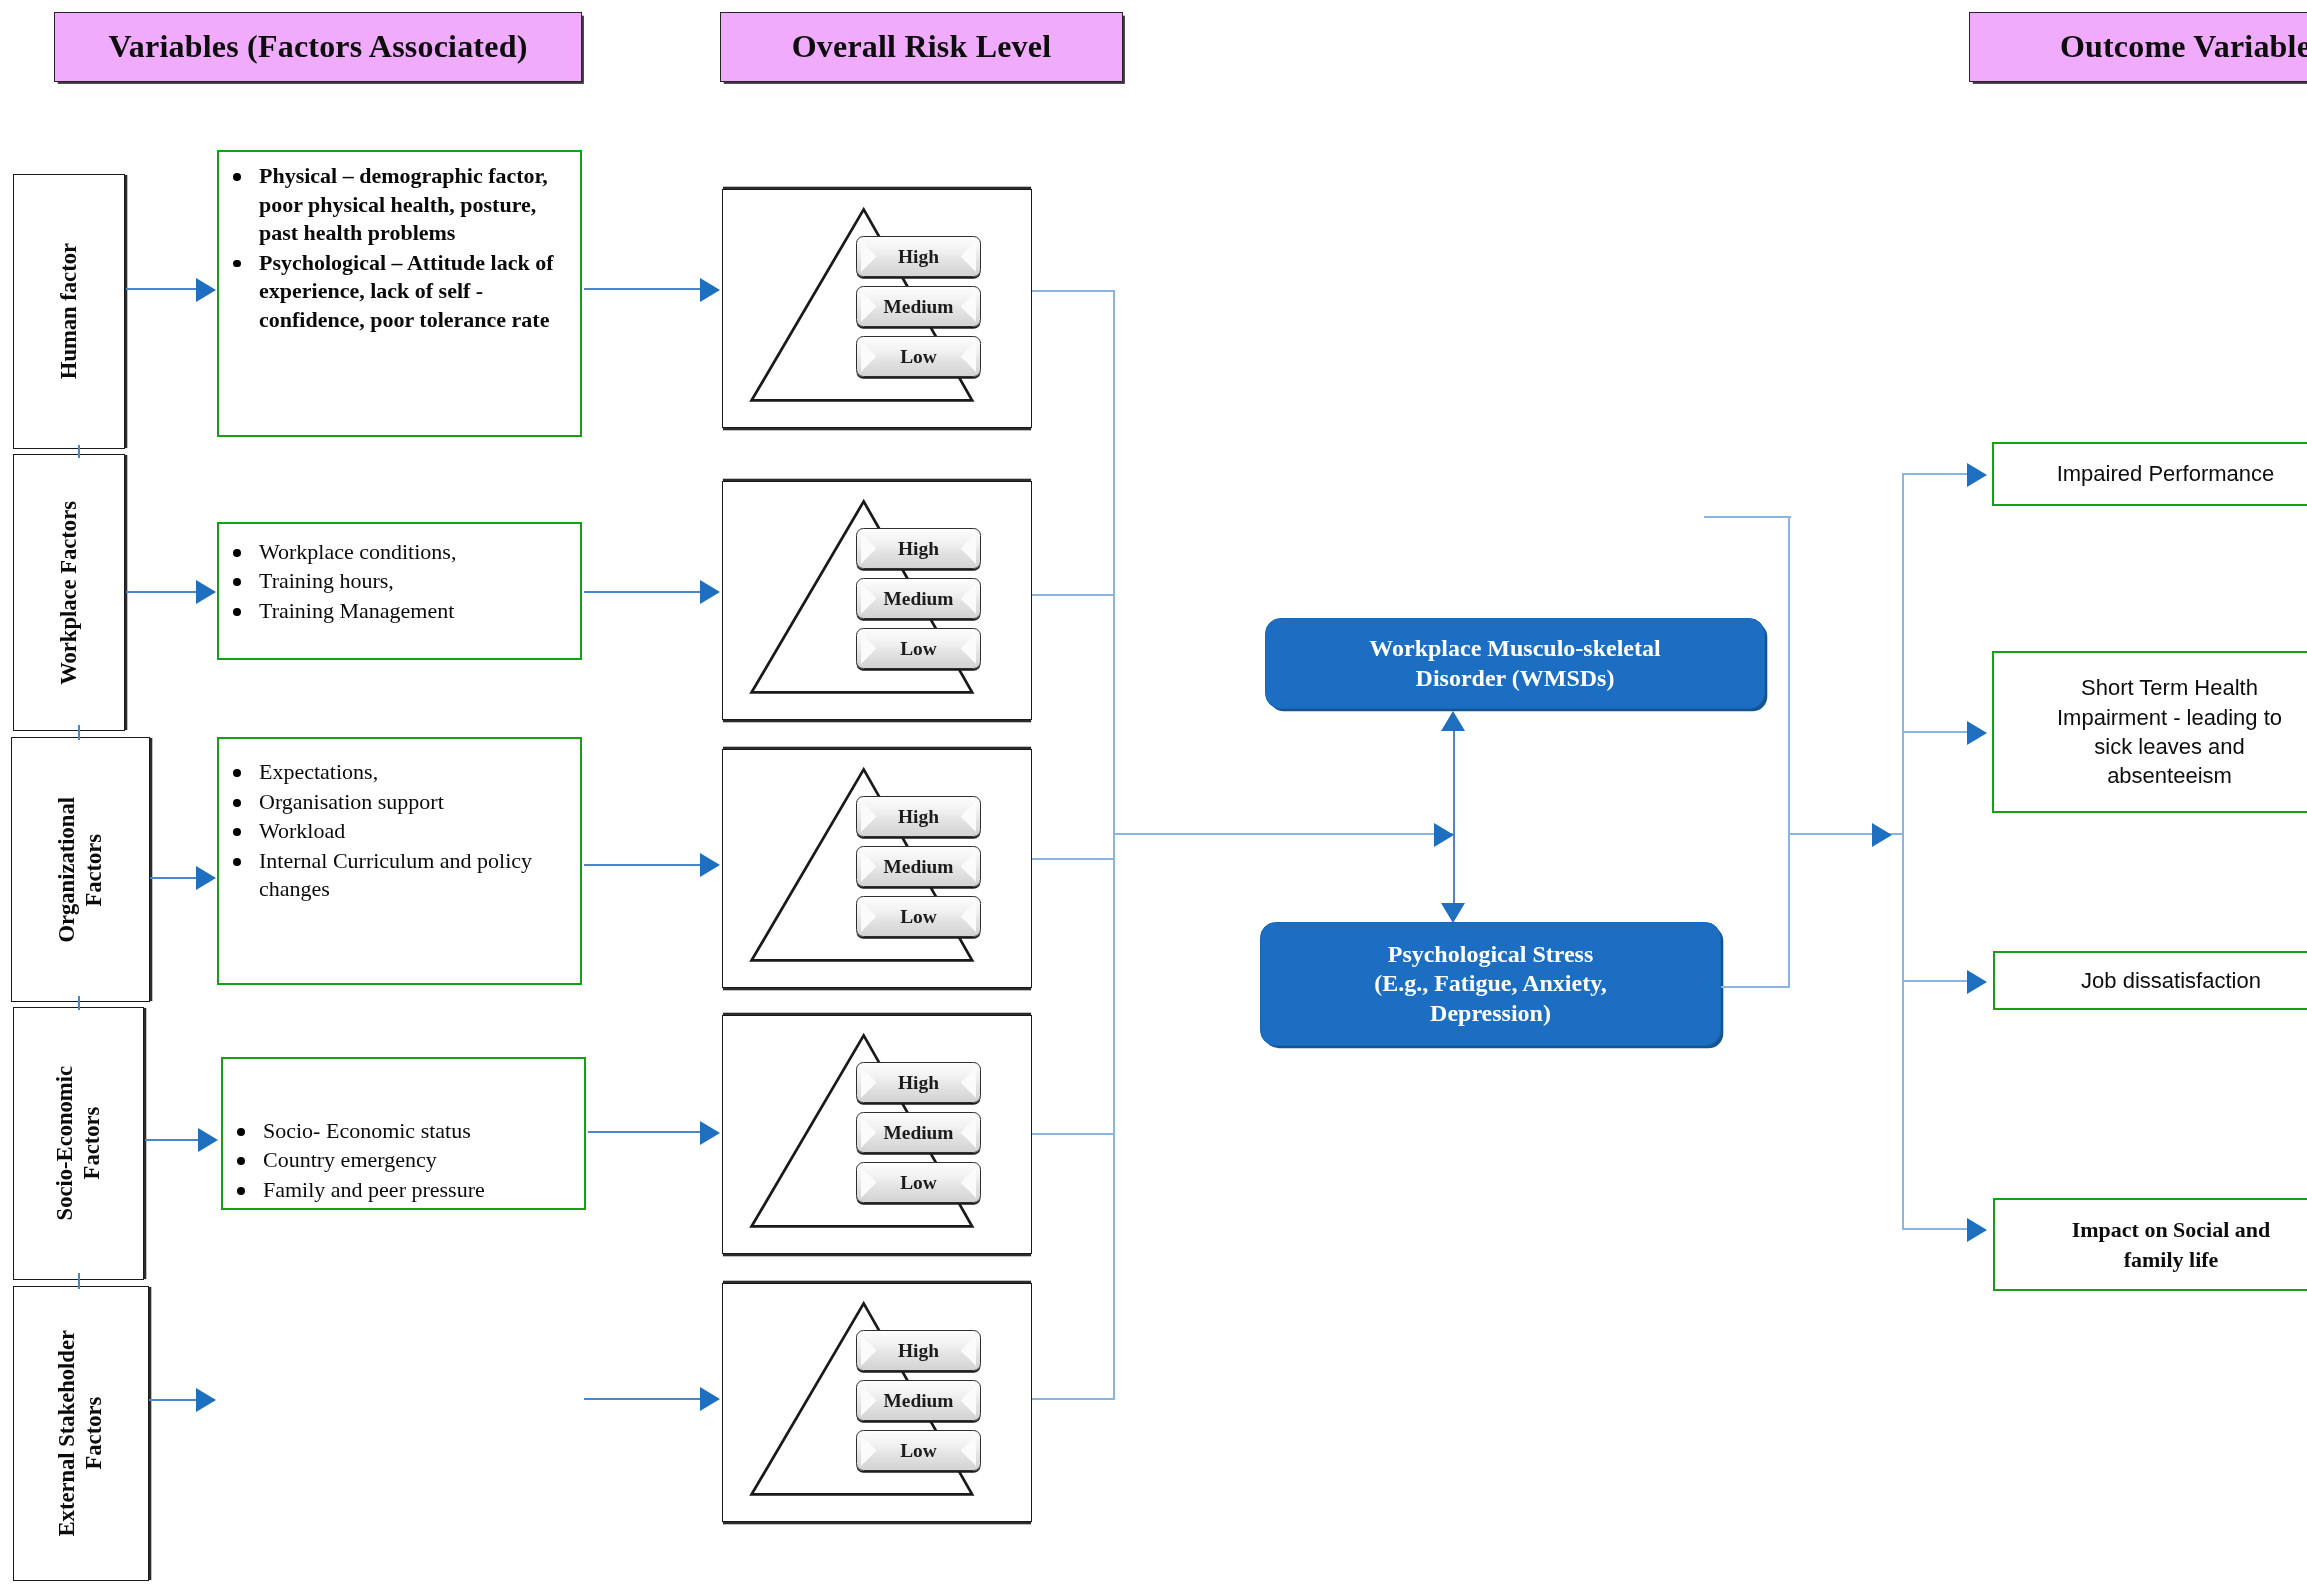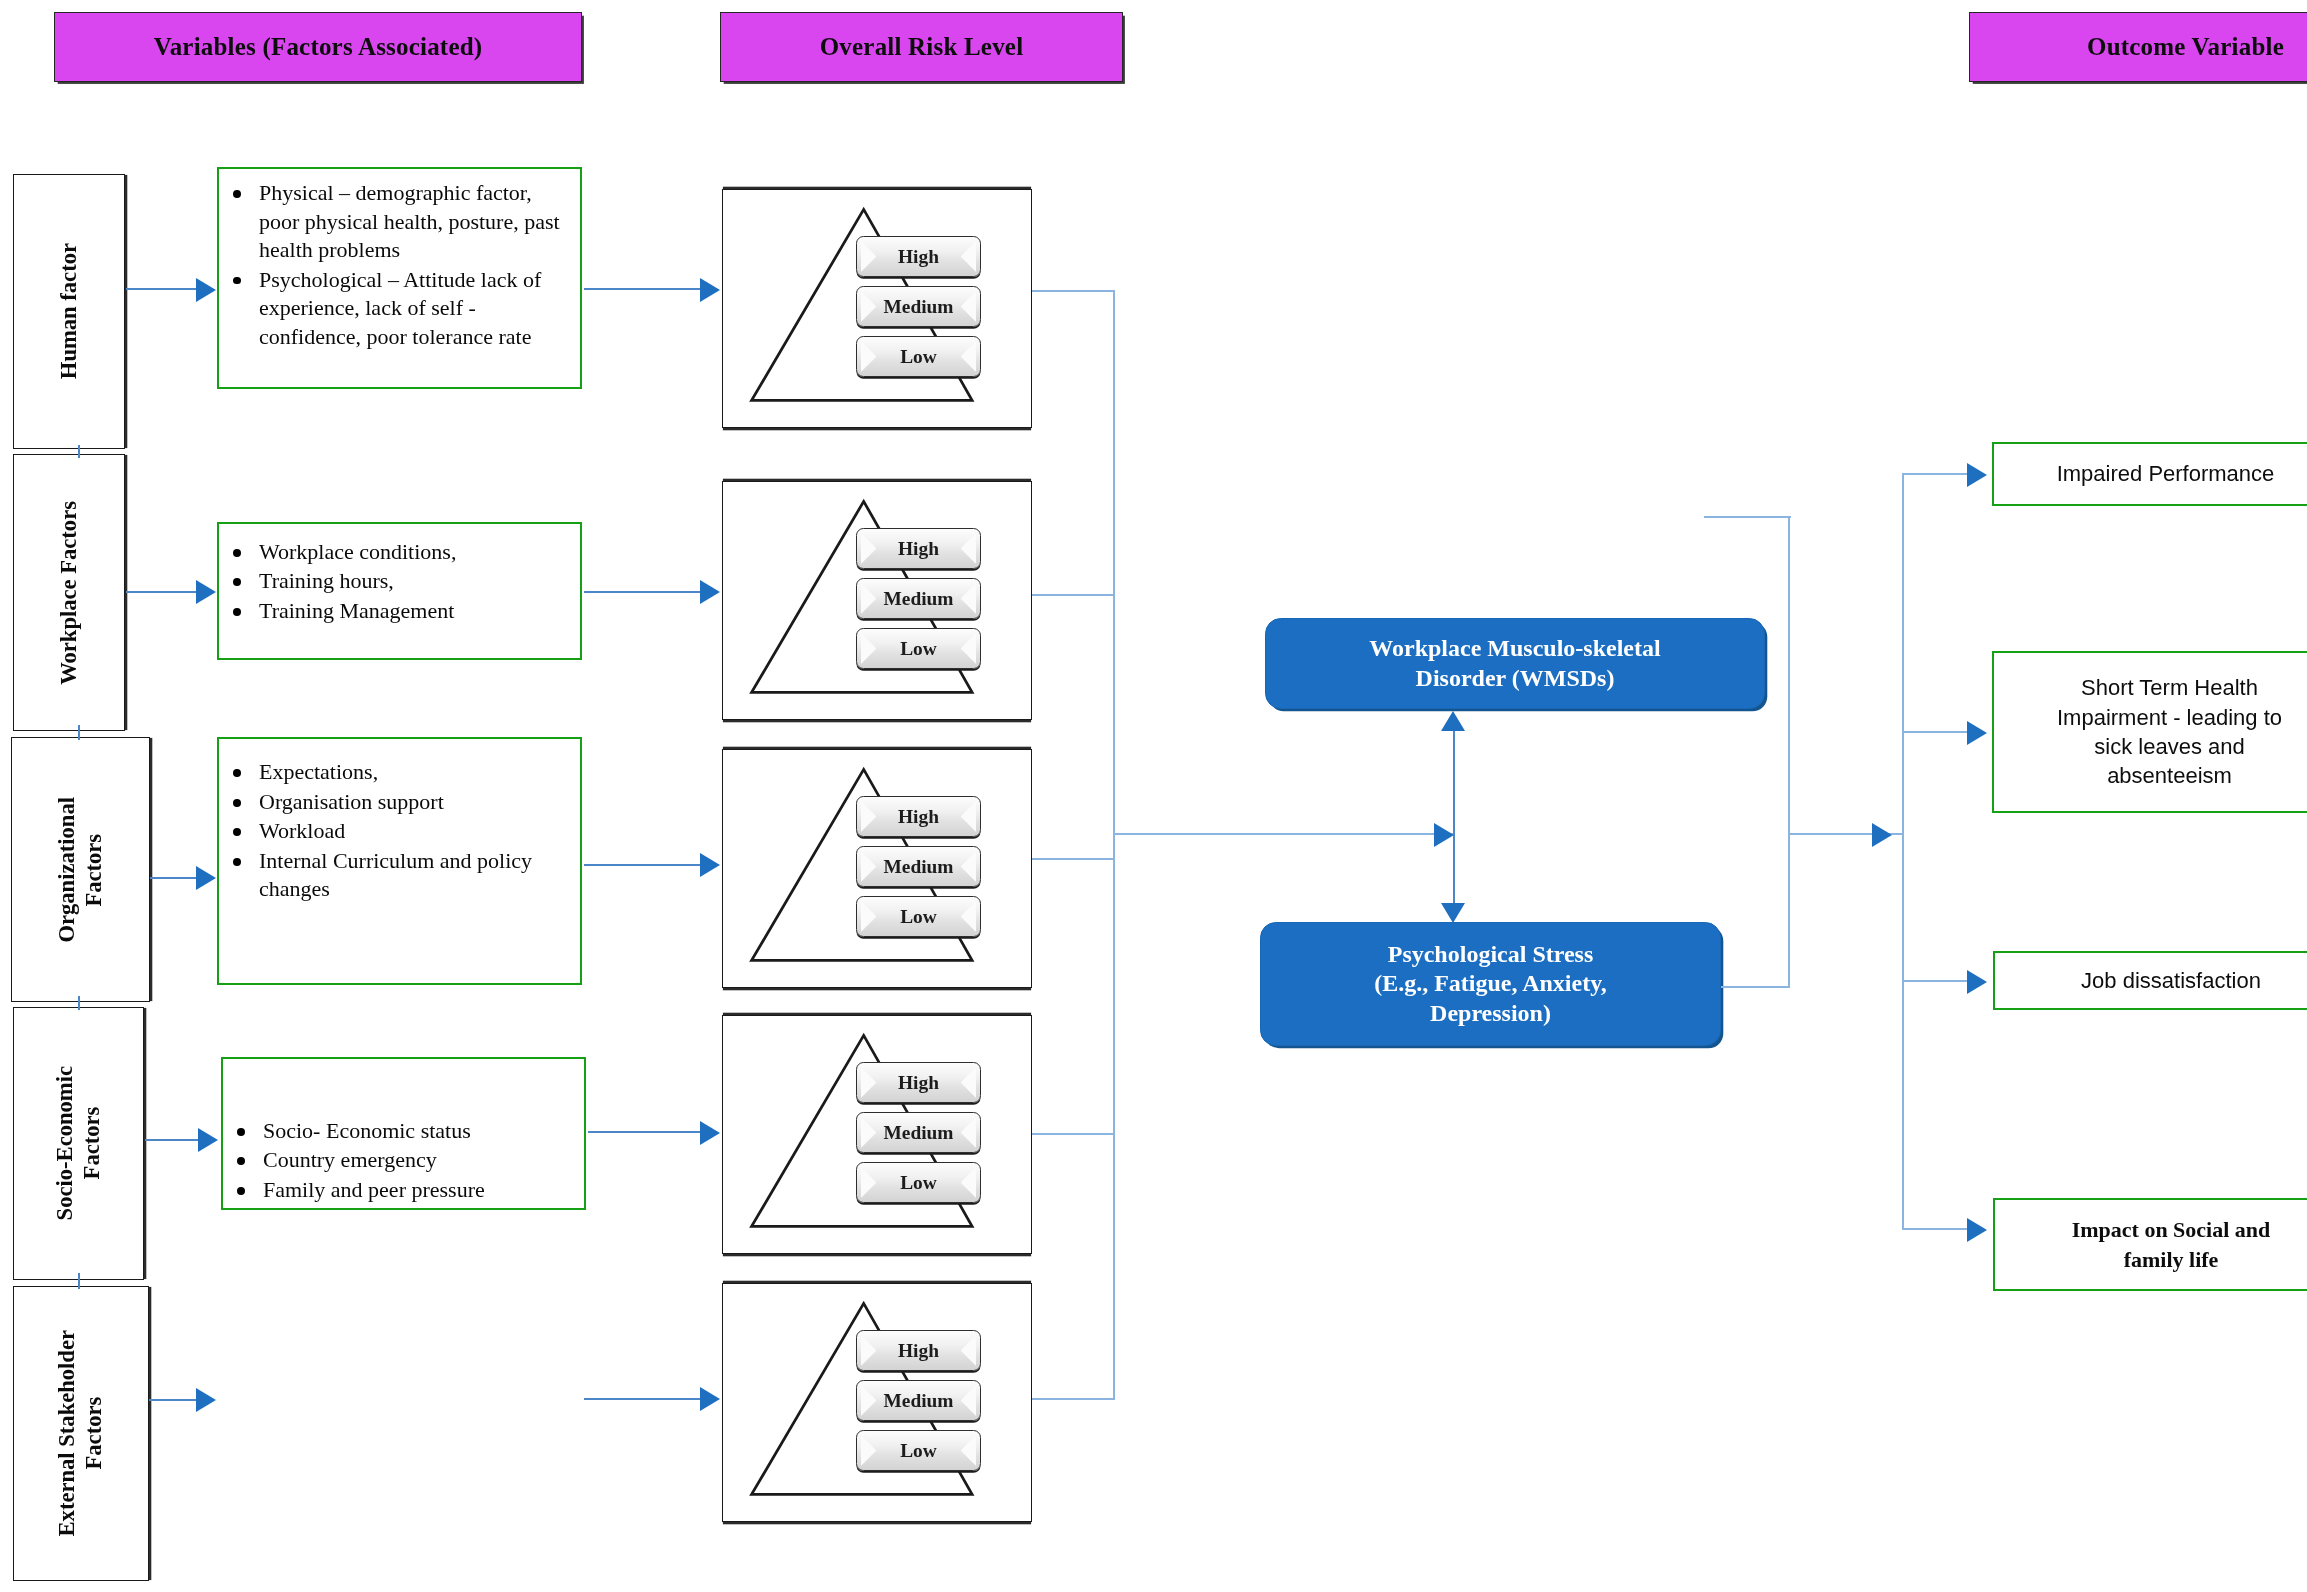--- a/index.html
+++ b/index.html
@@ -1,25 +1,25 @@
 <!DOCTYPE html>
 <html style="font-size:7.4px"><head>
 <meta charset="utf-8">
 <style>
   html,body{margin:0;padding:0;background:#ffffff;}
   body{font-family:"Liberation Serif",serif;}
   #stage{position:relative;width:2430px;height:1593px;background:#fff;overflow:hidden;}
 
   
   .hdr{
-    position:absolute;background:#d946ef;border:1.4px solid #262626;
+    position:absolute;background:#f0abfc;border:1.4px solid #262626;
     box-shadow:2.8px 2.8px 0 -0.9px #3a3a3a;
     display:flex;align-items:center;justify-content:center;
     font-family:"Liberation Serif",serif;font-weight:700;color:#0d0d0d;
-    font-size:25px;letter-spacing:0.2px;text-align:center;line-height:1.1;
+    font-size:32px;letter-spacing:0.2px;text-align:center;line-height:1.1;
   }
 
   
   .vbox{
     position:absolute;background:#fff;border:1.8px solid #1a1a1a;
     box-shadow:3.2px 0 0 -0.9px #2b2b2b;
     display:flex;align-items:center;justify-content:center;
   }
   .vlabel{
     writing-mode:vertical-rl;transform:rotate(180deg);
@@ -136,21 +136,21 @@
   <div class="vbox" style="left:13px;top:1286px;width:134px;height:293px;">
     <div class="vlabel">External Stakeholder
 Factors</div>
   </div>
 
   <div class="conn-s" style="left:78px;top:445px;height:13px;"></div>
   <div class="conn-s" style="left:78px;top:725px;height:14.8px;"></div>
   <div class="conn-s" style="left:78px;top:996px;height:14px;"></div>
   <div class="conn-s" style="left:78px;top:1273px;height:15.7px;"></div>
 
-  <div class="gbox" style="left:217px;top:167px;width:365px;height:222px;">
+  <div class="gbox" style="left:217px;top:150px;width:365px;height:287px;font-weight:bold;">
     <ul style="padding:10px 8.3px 0 0;">
       <li>Physical – demographic factor, poor physical health, posture, past health problems</li>
       <li>Psychological – Attitude lack of experience, lack of self -confidence, poor tolerance rate</li>
     </ul>
   </div>
 
   <div class="gbox" style="left:217px;top:522px;width:365px;height:138px;">
     <ul style="padding:14px 8.3px 0 0;">
       <li>Workplace conditions,</li>
       <li>Training hours,</li>

